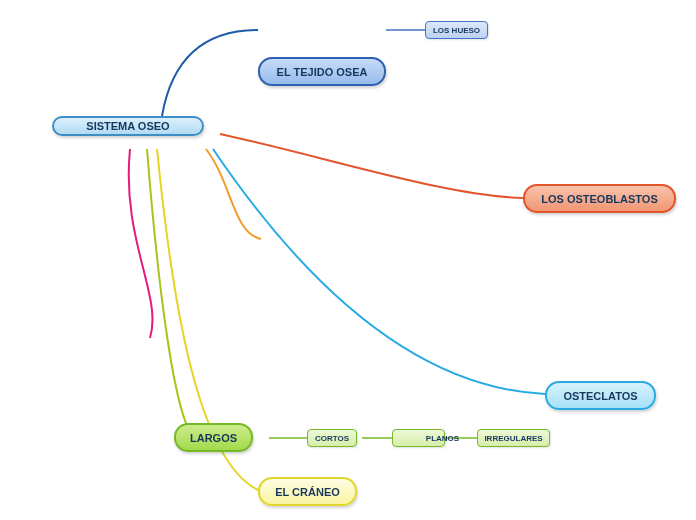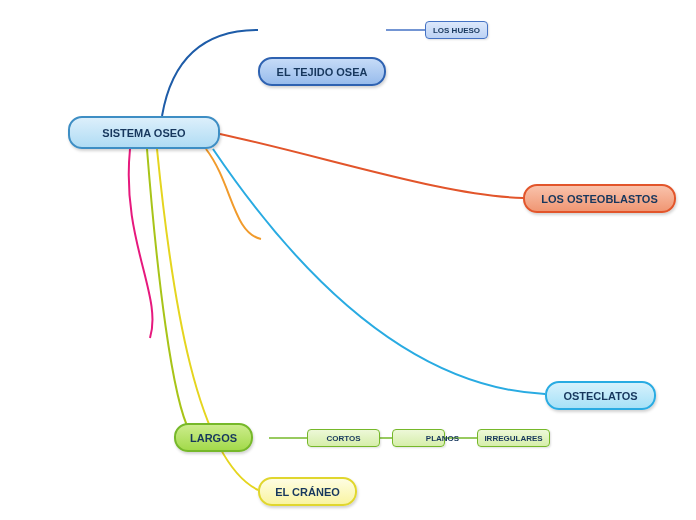--- a/index.html
+++ b/index.html
@@ -17,37 +17,37 @@
     box-sizing:border-box;
     font-weight:bold;color:#17375D;
     border-style:solid;
     box-shadow:1px 2px 3px rgba(0,0,0,0.18);
     cursor:pointer;
     white-space:nowrap;
   }
   .node.main{border-width:2px;border-radius:14px;font-size:11px;}
   .node.small{border-width:1px;border-radius:4px;font-size:8px;box-shadow:1px 1px 2px rgba(0,0,0,0.12);}
 
-  .n-sistema{left:68px;top:116px;width:152px;height:33px;font-size:12.5px;
+  .n-sistema{left:52px;top:116px;width:152px;height:20px;font-size:12.5px;
     background:linear-gradient(#DCEFFB,#B0DCF4);border-color:#3E8EC4;border-radius:16px;}
   .n-tejido{left:258px;top:16px;width:128px;height:29px;
     background:linear-gradient(#C6DBF7,#98BCEC);border-color:#2E62B1;margin-top:41px;}
   .n-hueso{left:425px;top:21px;width:63px;height:18px;
     background:linear-gradient(#DCE8FB,#BCD2F4);border-color:#4472C4;}
   .n-osteoblastos{left:523px;top:184px;width:153px;height:29px;
     background:linear-gradient(#F9C2AB,#F09774);border-color:#E2552B;}
   .n-osteoprog{left:261px;top:225px;width:190px;height:29px;
     background:linear-gradient(#FDE0A2,#F9C35C;);background:linear-gradient(#FDE0A2,#F9C35C);border-color:#F19B2C;}
   .n-osteocitos{left:20px;top:338px;width:138px;height:29px;
     background:linear-gradient(#FBCFDE,#F5A4C2);border-color:#E6397E;}
   .n-osteclatos{left:545px;top:381px;width:111px;height:29px;
     background:linear-gradient(#D6F1FC,#A6E1F7);border-color:#29ABE2;align-items:center;}
   .n-largos{left:174px;top:423px;width:79px;height:29px;
     background:linear-gradient(#CCEC8C,#A3DA4B);border-color:#76B82A;}
-  .n-cortos{left:307px;top:429px;width:73px;height:18px;
+  .n-cortos{left:307px;top:429px;width:50px;height:18px;
     background:linear-gradient(#EDF8D8,#D6EEAA);border-color:#76B82A;}
   .n-planos{left:392px;top:429px;width:53px;height:18px;
     background:linear-gradient(#EDF8D8,#D6EEAA);border-color:#76B82A;padding-left:48px;}
   .n-irregulares{left:477px;top:429px;width:73px;height:18px;
     background:linear-gradient(#EDF8D8,#D6EEAA);border-color:#76B82A;}
   .n-craneo{left:258px;top:477px;width:99px;height:29px;
     background:linear-gradient(#FEFDE2,#F9F4A2);border-color:#E0D62E;}
 </style>
 </head>
 <body>

